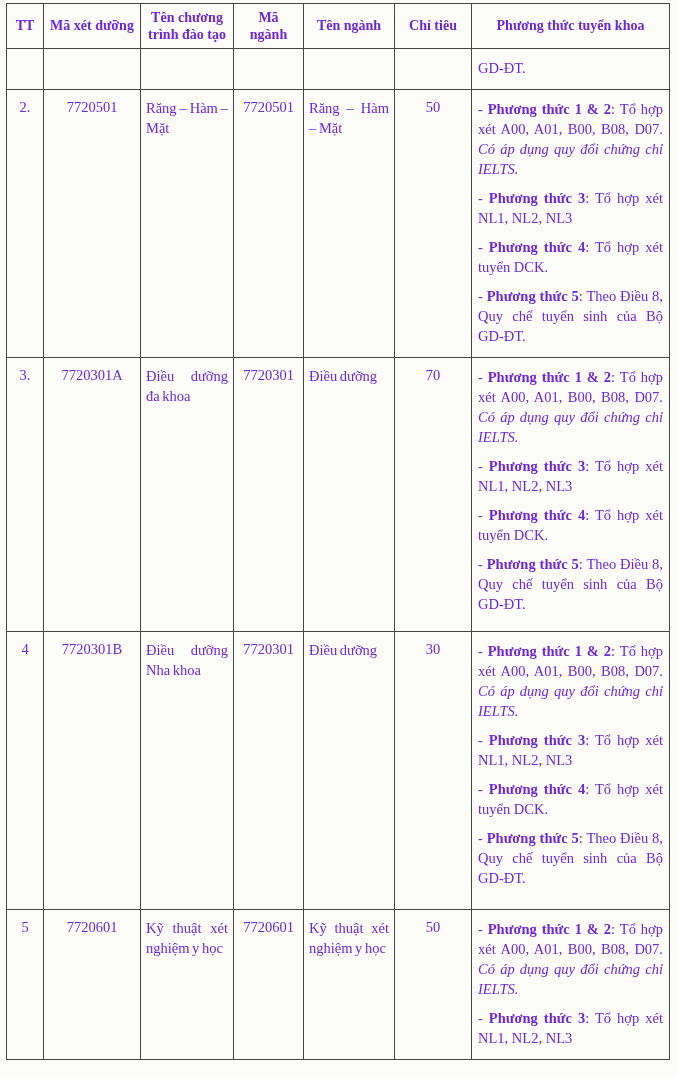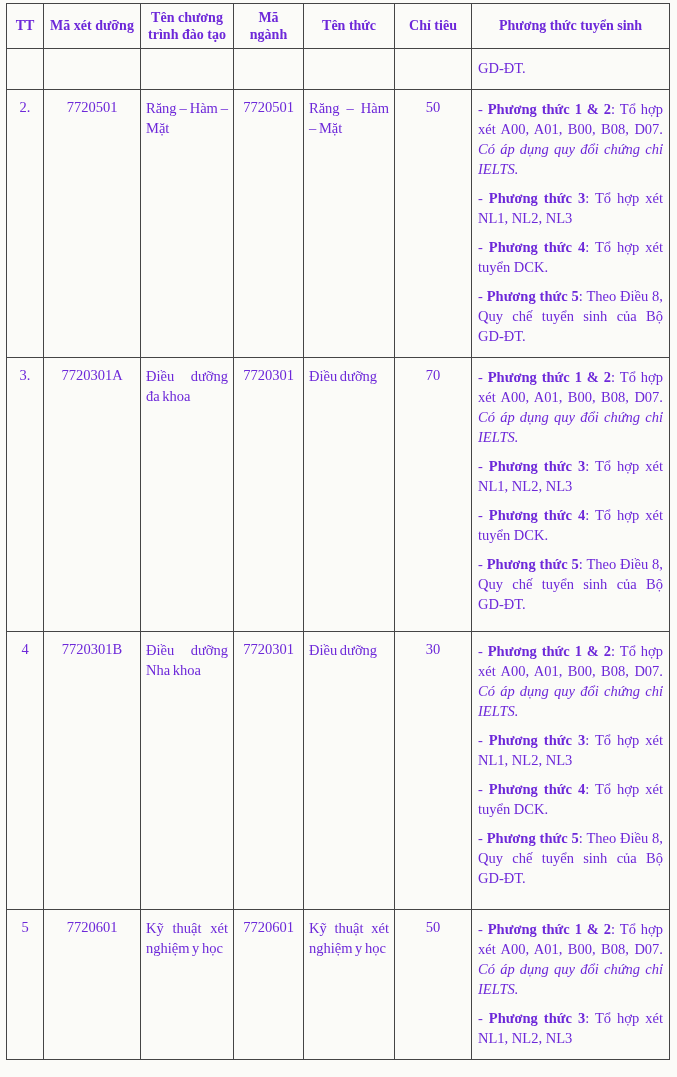--- a/index.html
+++ b/index.html
@@ -84,23 +84,23 @@
         <col class="c-tn">
         <col class="c-ct">
         <col class="c-pt">
     </colgroup>
     <thead>
       <tr>
         <th>TT</th>
         <th>Mã xét dưỡng</th>
         <th>Tên chương trình đào tạo</th>
         <th class="th-ma-nganh">Mã ngành</th>
-        <th>Tên thức</th>
+        <th>Tên ngành</th>
         <th>Chỉ tiêu</th>
-        <th>Phương thức tuyển sinh</th>
+        <th>Phương thức tuyển khoa</th>
       </tr>
     </thead>
     <tbody>
         <tr>
           <td class="cell-num"></td>
           <td class="cell-num"></td>
           <td class="cell-name"></td>
           <td class="cell-num"></td>
           <td class="cell-name"></td>
           <td class="cell-num"></td>

